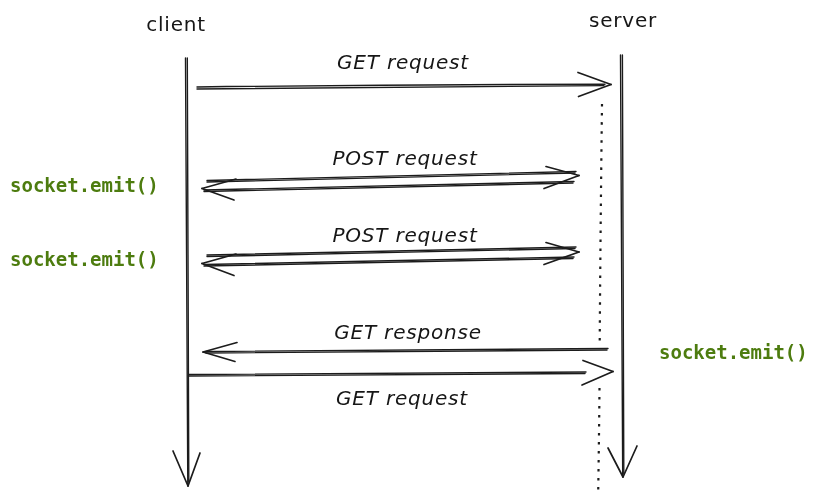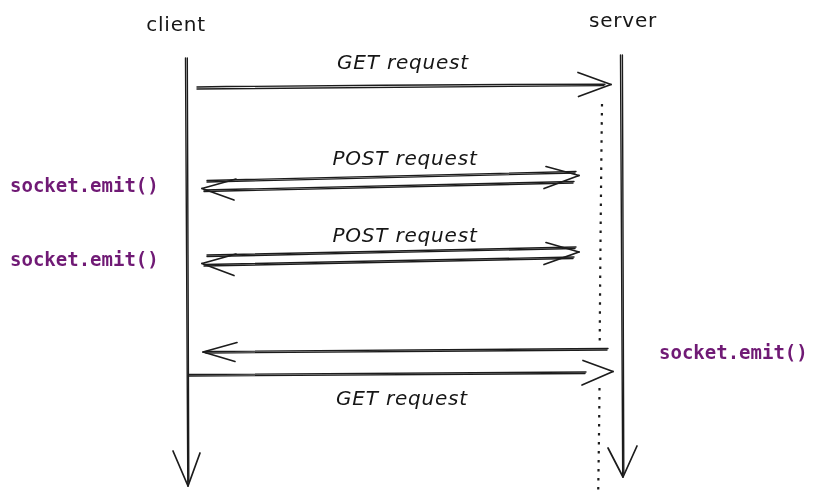--- a/index.html
+++ b/index.html
@@ -17,21 +17,21 @@
     color:#161616;
     font-family:"DejaVu Sans", sans-serif;
     font-size:20px;
     letter-spacing:0.8px;
     white-space:nowrap;
     text-align:center;
   }
   .hand.actor{font-size:20px;}
   .mono{
     position:absolute;
-    color:#701a75;
+    color:#4d7c0f;
     font-family:"DejaVu Sans Mono","Liberation Mono",monospace;
     font-weight:700;
     font-size:19px;
     white-space:nowrap;
   }
   .msg{width:200px;font-style:italic;}
 </style>
 </head>
 <body>
 
@@ -105,20 +105,21 @@
   <div class="hand actor" style="left:140px;top:12px;width:72px;">client</div>
 
   <div class="hand actor" style="left:584px;top:8px;width:78px;">server</div>
 
   <div class="hand msg" style="left:303px;top:50px;">GET request</div>
 
   <div class="hand msg" style="left:305px;top:146px;">POST request</div>
 
   <div class="hand msg" style="left:305px;top:223px;">POST request</div>
 
+  <div class="hand msg" style="left:308px;top:320px;">GET response</div>
 
   <div class="hand msg" style="left:302px;top:386px;">GET request</div>
 
   <div class="mono" style="left:10px;top:174px;">socket.emit()</div>
 
   <div class="mono" style="left:10px;top:248px;">socket.emit()</div>
 
   <div class="mono" style="left:659px;top:341px;">socket.emit()</div>
 
 </div>

